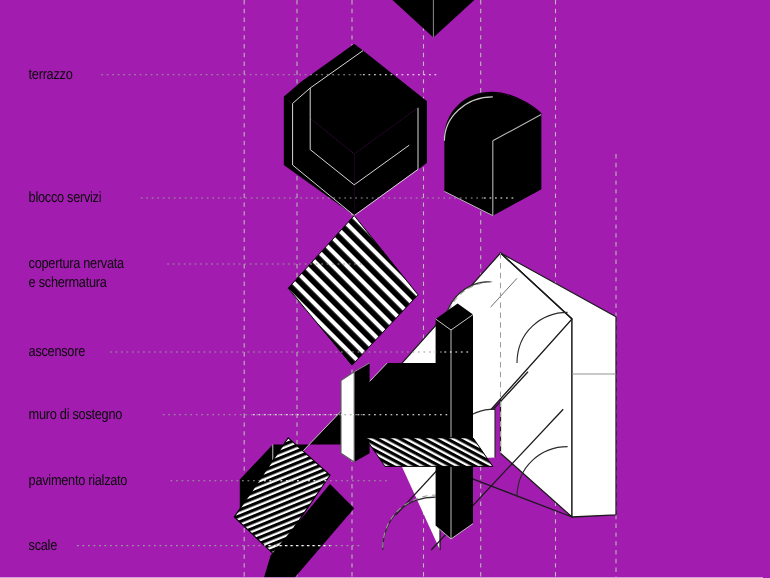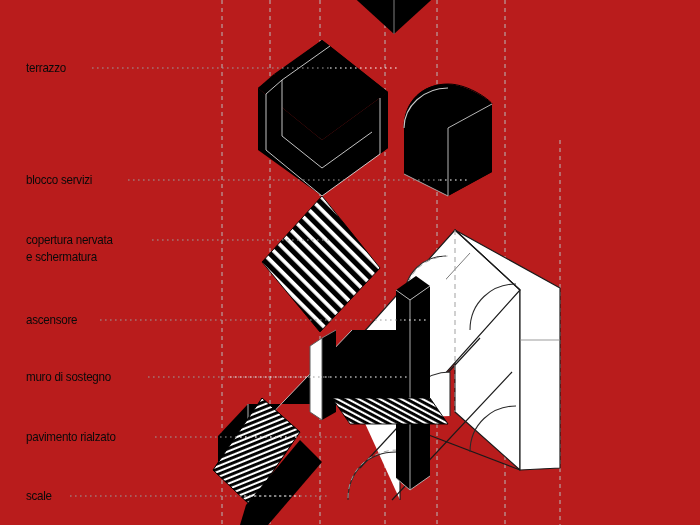--- a/index.html
+++ b/index.html
@@ -2,21 +2,21 @@
 <html><head>
 <meta charset="utf-8">
 <title>Assonometria esplosa</title>
 <style>
   html,body{margin:0;padding:0;background:#ffffff;}
   body{
     width:700px;height:525px;
     font-family:"Liberation Sans","DejaVu Sans",sans-serif;
     overflow:hidden;position:relative;
   }
-  #sheet{position:relative;width:700px;height:525px;background:#b91c1c;overflow:hidden;}
+  #sheet{position:relative;width:700px;height:525px;background:#a21caf;overflow:hidden;}
   #sheet svg{position:absolute;top:0;left:0;width:700px;height:525px;display:block;}
 
   .lbl{
     position:absolute;
     font-family:"Liberation Sans","DejaVu Sans",sans-serif;
     font-size:13.5px;
     line-height:15.5px;
     color:#0a0a0a;
     letter-spacing:-0.3px;
     transform:scaleX(0.86);

